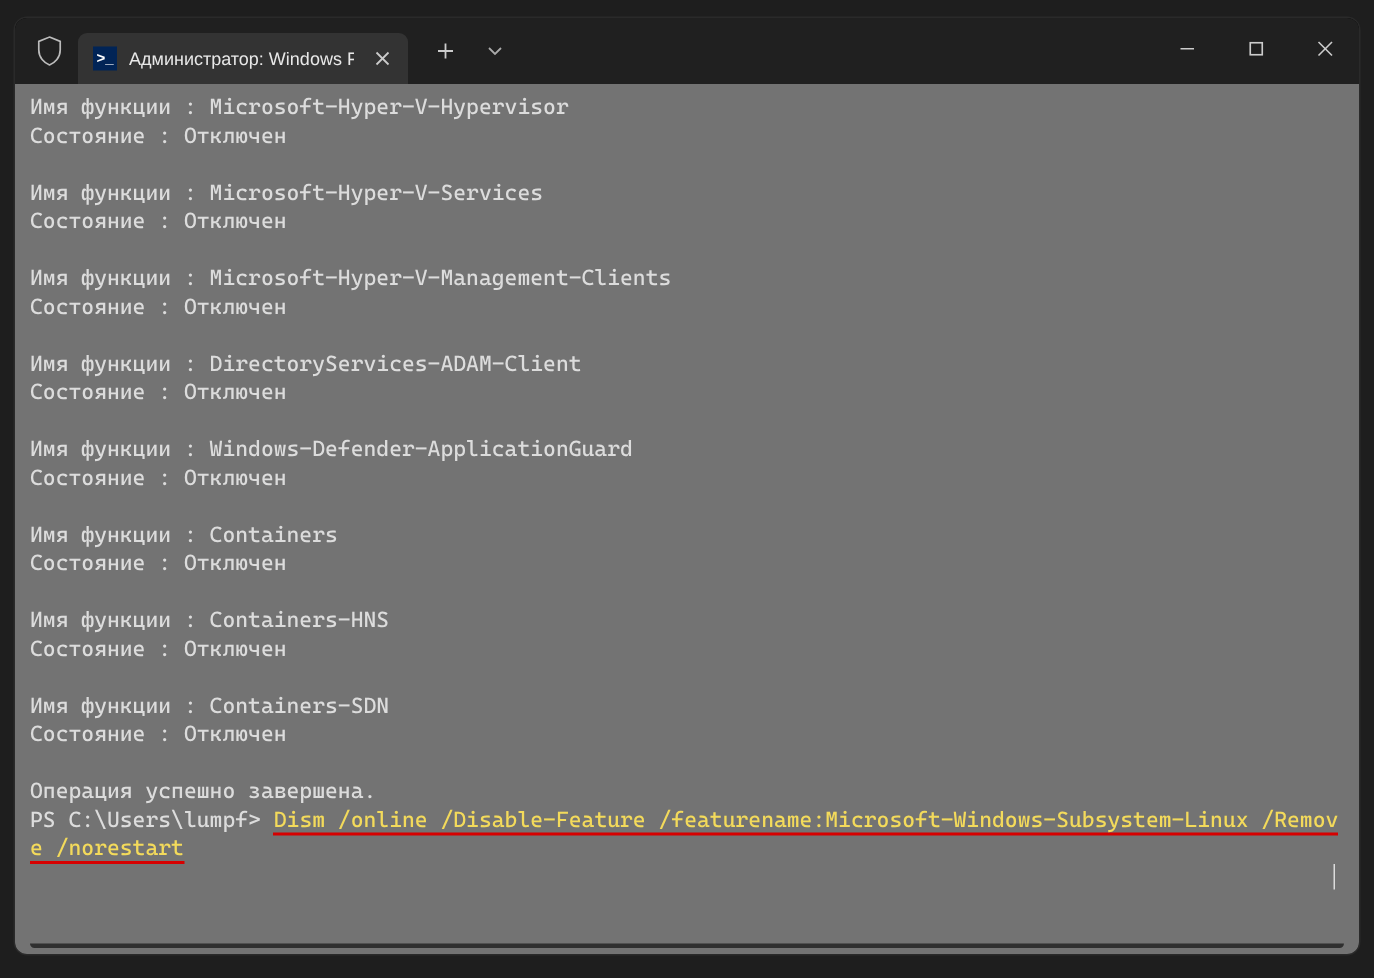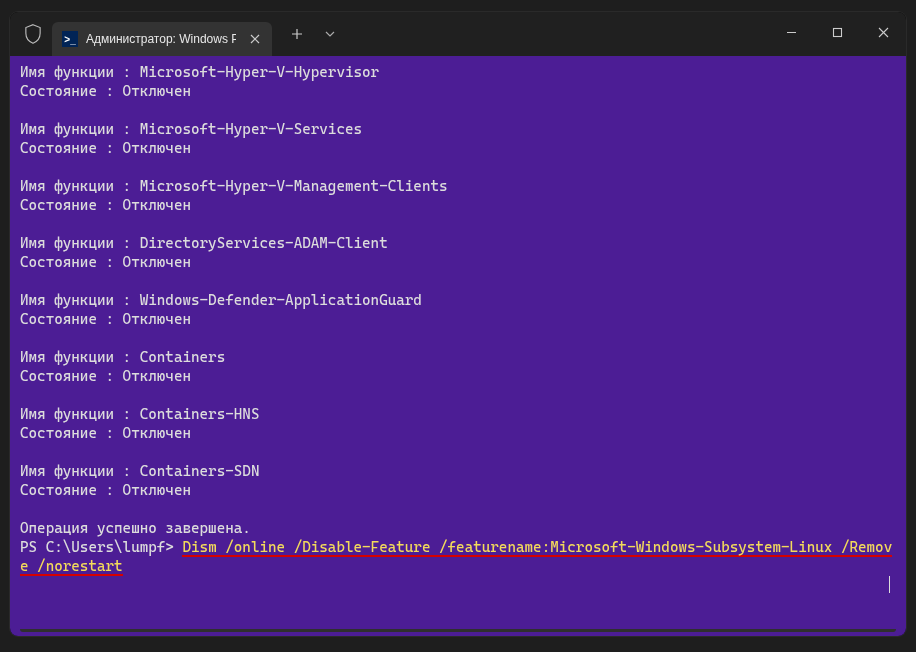--- a/index.html
+++ b/index.html
@@ -94,21 +94,21 @@
     display: flex; align-items: center; justify-content: center;
     color: #ccc;
   }
   .wc svg { display: block; }
   .terminal {
     position: absolute;
     left: 0; right: 0;
     top: 44px;
     bottom: 0;
     padding: 6px 10px 18px 10px;
-    background: #4c1d95;
+    background: #737373;
   }
   .terminal pre {
     font-family: "Cascadia Mono", "Consolas", monospace;
     font-size: 14.6px;
     line-height: 19px;
     color: #dcdcdc;
     white-space: pre-wrap;
     word-break: break-all;
   }
   .cmd {

